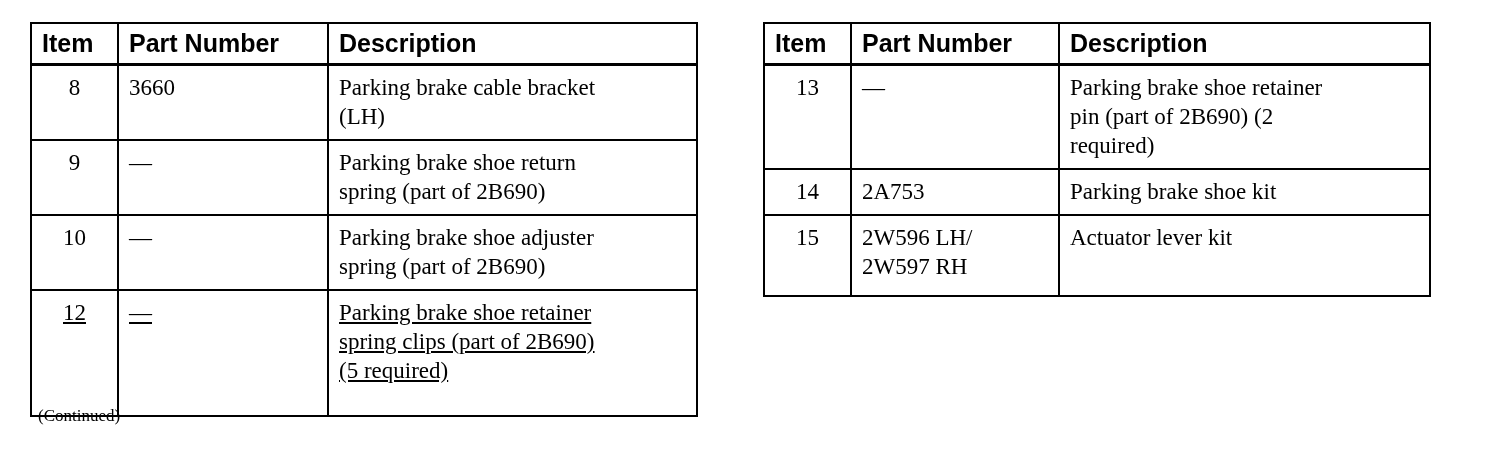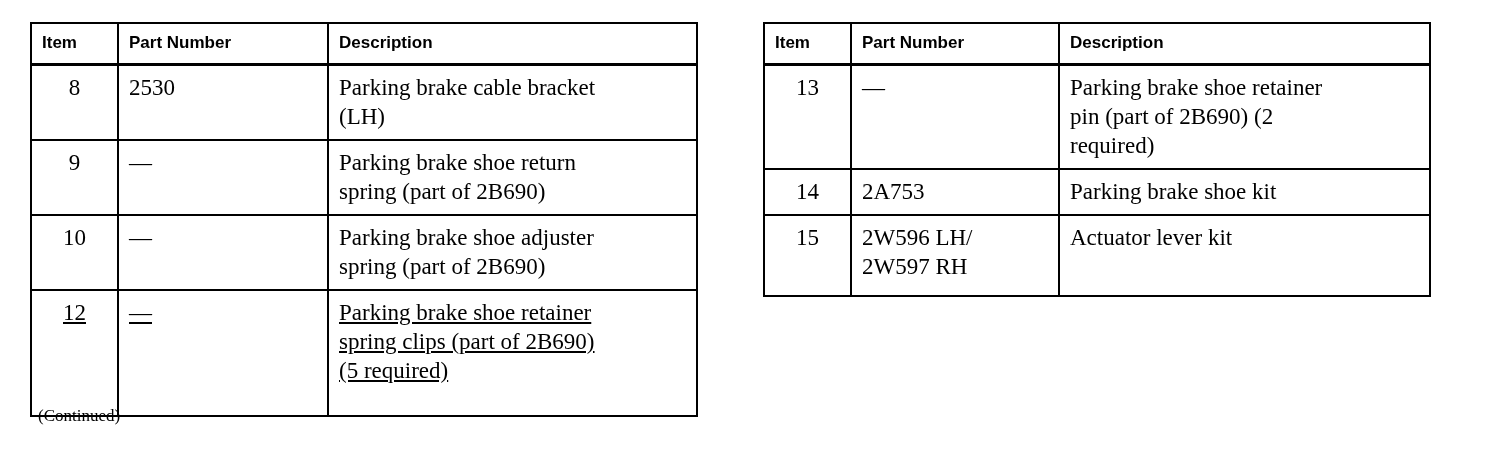--- a/index.html
+++ b/index.html
@@ -41,21 +41,21 @@
     border-left: 2px solid #000;
     border-right: 2px solid #000;
     vertical-align: top;
     box-sizing: border-box;
   }
 
   
   table.parts thead th {
     font-family: "Liberation Sans", sans-serif;
     font-weight: bold;
-    font-size: 17px;
+    font-size: 25px;
     line-height: 26px;
     text-align: left;
     padding: 6px 8px 7px 10px;
     border-bottom: 3px solid #000;
     white-space: nowrap;
   }
   table.parts thead th.col-item {
     text-align: left;
   }
 
@@ -121,21 +121,21 @@
         <tr>
           <th class="col-item">Item</th>
           <th class="col-part">Part Number</th>
           <th class="col-desc">Description</th>
         </tr>
       </thead>
       <tbody>
 
         <tr>
           <td class="col-item">8</td>
-          <td class="col-part">2530</td>
+          <td class="col-part">3660</td>
           <td class="col-desc">
             <span class="cell-line">Parking brake cable bracket</span>
             <span class="cell-line">(LH)</span>
           </td>
         </tr>
 
         <tr>
           <td class="col-item">9</td>
           <td class="col-part">—</td>
           <td class="col-desc">

